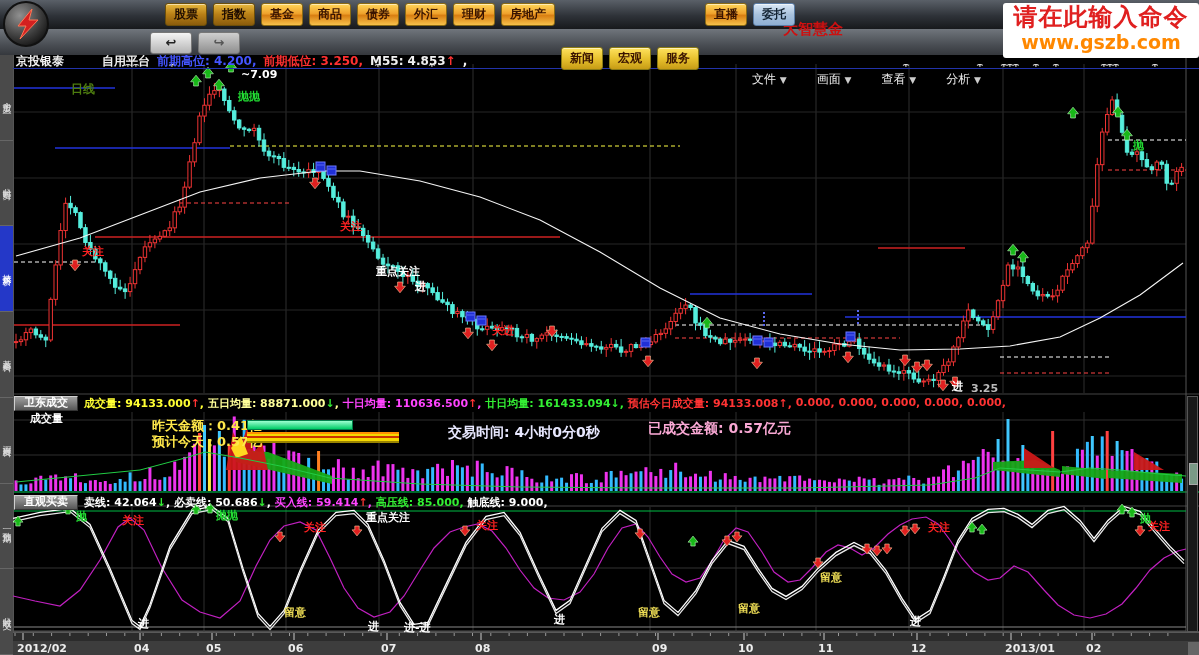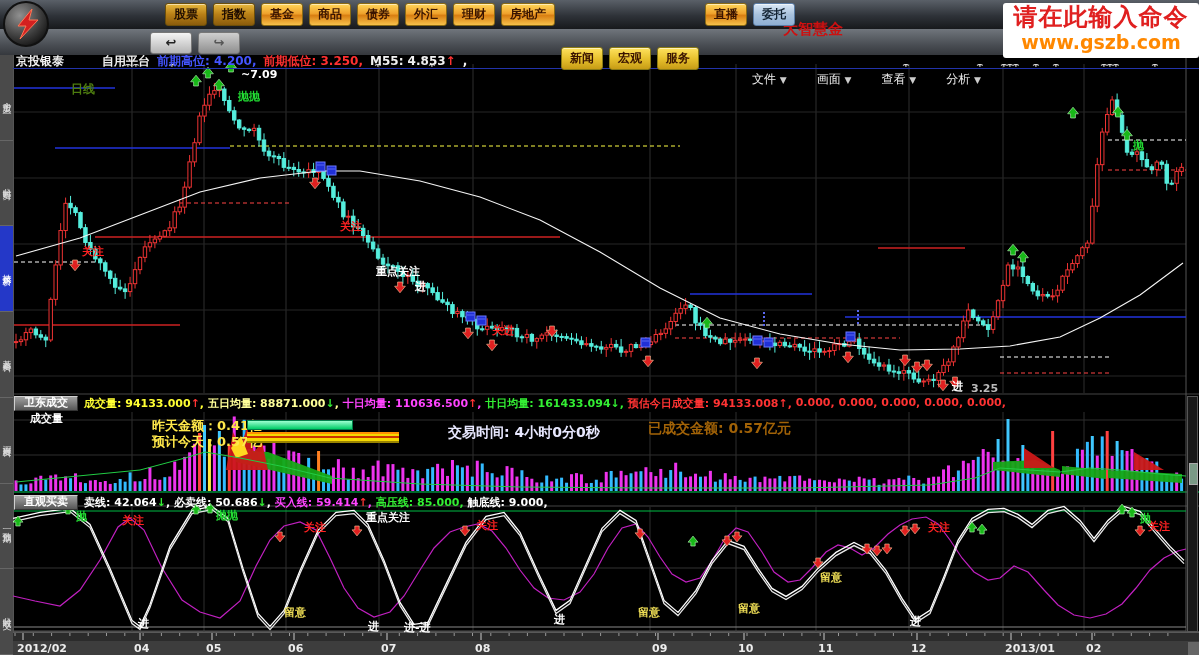--- a/index.html
+++ b/index.html
@@ -62,21 +62,21 @@
   .lrow{display:flex;align-items:center;height:10px;}
   .lsw{width:50px;height:7px;margin-right:4px;}
   .llb{font:bold 9px "DejaVu Sans",sans-serif;white-space:nowrap;}
   #amtY{position:absolute;left:152px;top:417px;color:#ffe84a;font:bold 13px "DejaVu Sans",sans-serif;z-index:6;}
   #amtT{position:absolute;left:152px;top:433px;color:#ffe84a;font:bold 13px "DejaVu Sans",sans-serif;z-index:6;}
   #hbarG{position:absolute;left:247px;top:420px;width:104px;height:8px;z-index:6;
          background:linear-gradient(#9cffd0,#00cc66);border:1px solid #00804a;}
   #hbarY{position:absolute;left:247px;top:432px;width:152px;height:11px;z-index:6;
          background:linear-gradient(#ff9000 0 2px,#f5d800 2px 4px,#cc3300 4px 6px,#f5d800 6px 9px,#9a8400 9px 11px);}
   #sess{position:absolute;left:448px;top:424px;color:#e8e8ff;font:bold 14px "DejaVu Sans",sans-serif;z-index:6;}
-  #turn{position:absolute;left:648px;top:420px;color:#a16207;font:bold 14px "DejaVu Sans",sans-serif;z-index:6;}
+  #turn{position:absolute;left:648px;top:420px;color:#f9a8d4;font:bold 14px "DejaVu Sans",sans-serif;z-index:6;}
   
   #vscroll{position:absolute;left:1187px;top:396px;width:11px;height:236px;background:#181818;
            border:1px solid #555;z-index:6;box-sizing:border-box;}
   #vthumb{position:absolute;left:1px;top:66px;width:7px;height:20px;background:#7a9a86;border:1px solid #aaa;}
   #corner{position:absolute;left:1188px;top:642px;width:11px;height:13px;background:#666;z-index:6;}
   svg{position:absolute;left:0;top:0;z-index:3;}
 </style>
 </head>
 <body>
 

